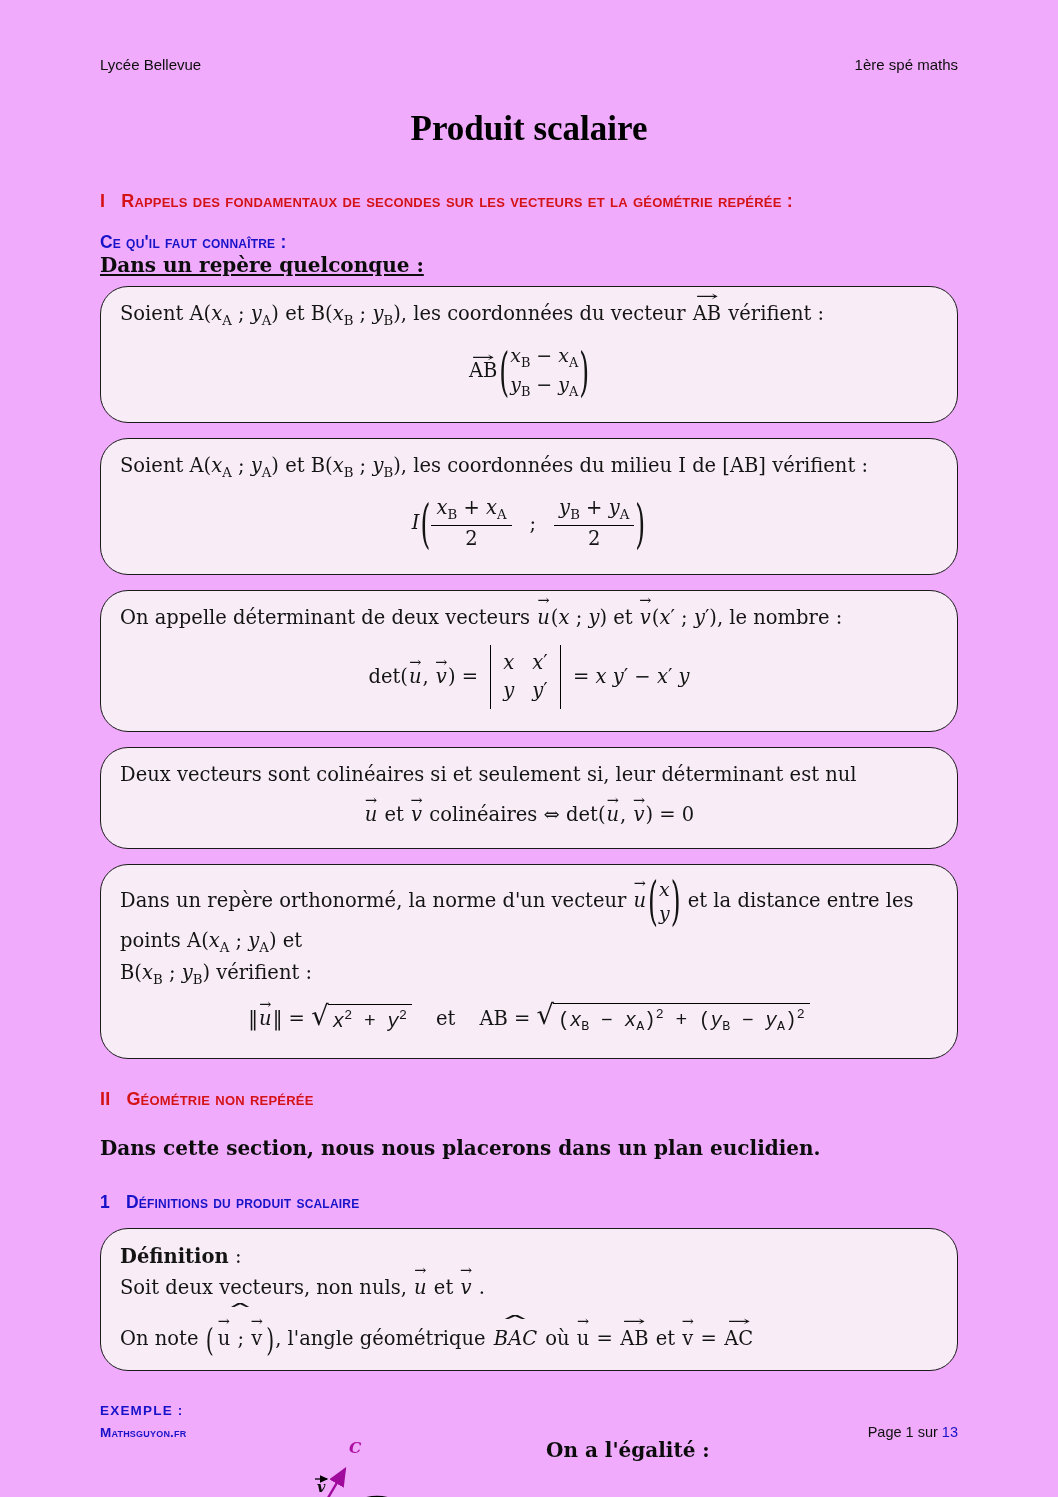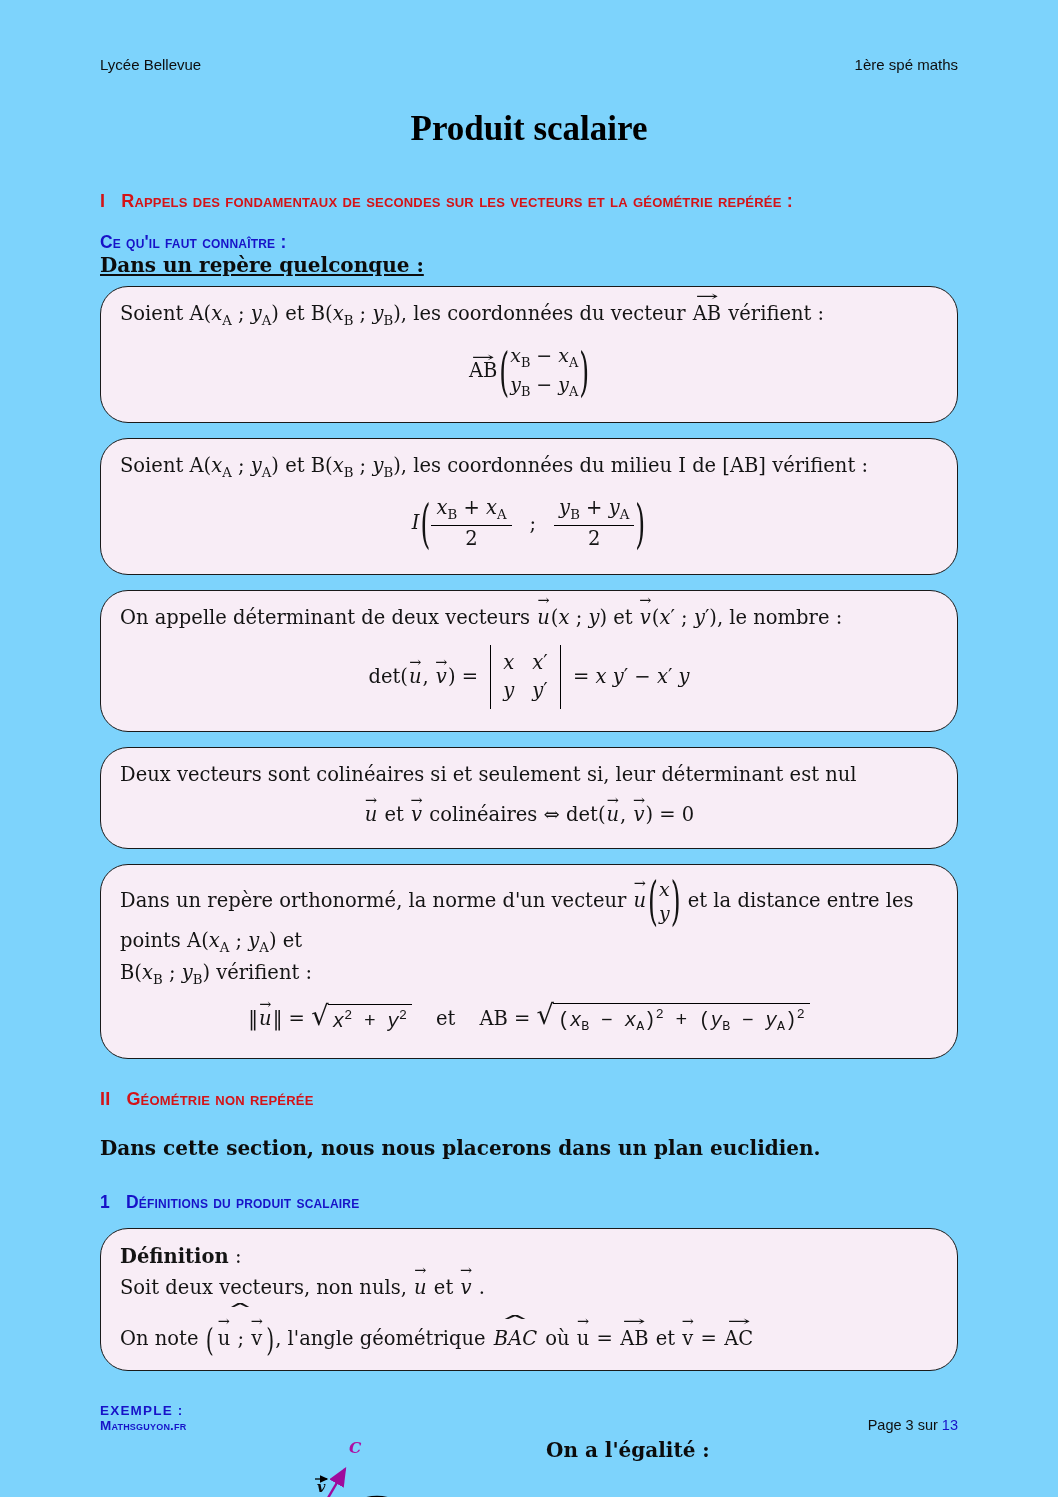--- a/index.html
+++ b/index.html
@@ -1,24 +1,24 @@
 <!DOCTYPE html>
 <html lang="fr"><head>
 <meta charset="utf-8">
 <style>
   html,body { margin:0; padding:0; background:#ffffff; }
   .page {
-    position:relative; width:1058px; height:1497px; background:#7dd3fc;
+    position:relative; width:1058px; height:1497px; background:#f0abfc;
     box-sizing:border-box; padding:56px 100px 0;
     font-family:"DejaVu Serif", serif; color:#141414; overflow:hidden;
   }
   
   .hdr { display:flex; justify-content:space-between;
          font-family:"Liberation Sans", sans-serif; font-size:15px; color:#0e0e0e; }
-  .ftr { position:absolute; left:100px; right:100px; bottom:64px;
+  .ftr { position:absolute; left:100px; right:100px; bottom:57px;
          display:flex; justify-content:space-between; align-items:baseline;
          font-family:"Liberation Sans", sans-serif;margin-top:20px; }
   .ftr .site { color:#1712c8; font-weight:bold; font-variant:small-caps; font-size:13.5px; letter-spacing:.2px; }
   .ftr .pageno { font-size:14.5px; color:#101010; }
   .ftr .pn-total { color:#1712c8; }
   
   .title { font-family:"Liberation Serif", serif; font-weight:bold; font-size:35px;
            text-align:center; margin:36px 0 0; color:#000; }
   
   .h-red, .h-blue { font-family:"Liberation Sans", sans-serif; font-weight:bold;
@@ -193,16 +193,16 @@
       </svg>
     </div>
     <div class="eqcol">
       <div class="para-bold">On a l'égalité :</div>
 
     </div>
   </div>
 
   <div class="ftr">
     <span class="site">Mathsguyon.fr</span>
-    <span class="pageno"><span>Page 3 sur</span> <span class="pn-total">13</span></span>
+    <span class="pageno"><span>Page 1 sur</span> <span class="pn-total">13</span></span>
   </div>
 
 </div>
 
 </body></html>

